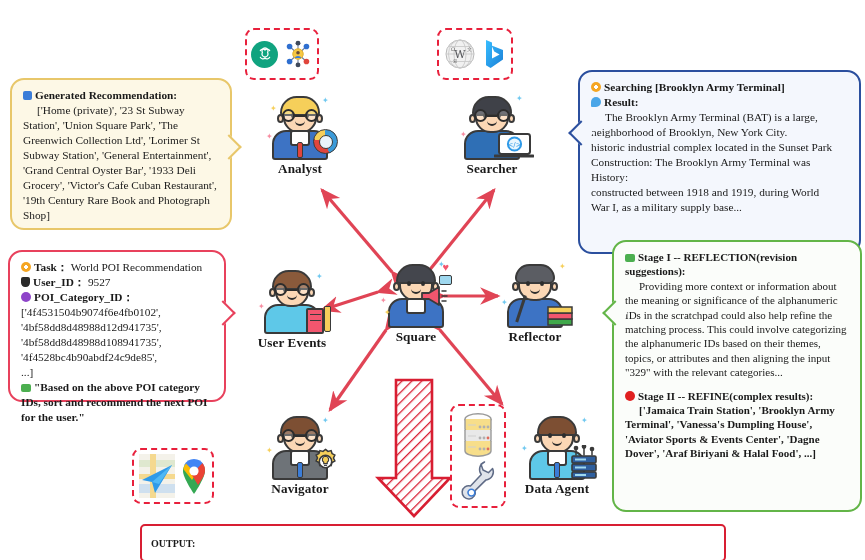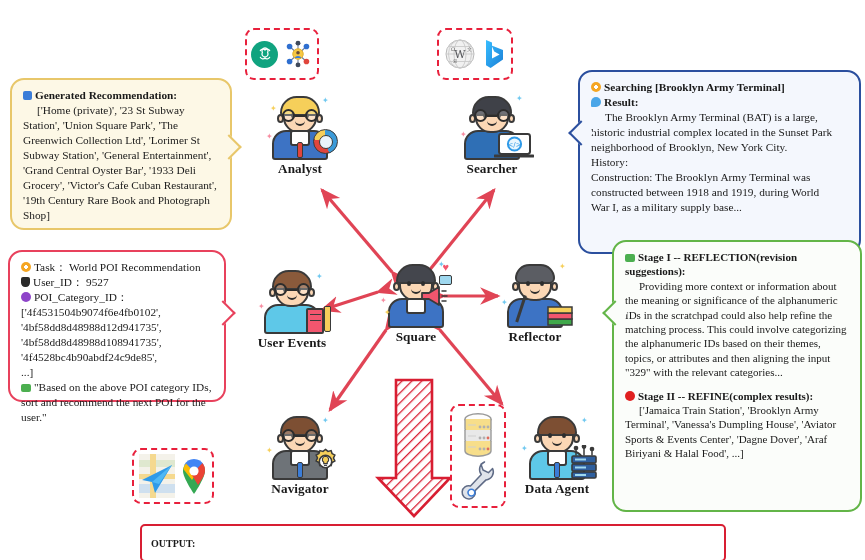--- a/index.html
+++ b/index.html
@@ -19,21 +19,21 @@
     border-radius: 14px;
     padding: 8px 10px 8px 11px;
     font-size: 11.3px;
     line-height: 1.33;
     background: #fff;
     text-align: left;
   }
   .panel p { margin: 0; }
   .panel .hd { font-weight: bold; }
   .panel .indent { text-indent: 14px; }
-  .bold { font-weight: normal; }
+  .bold { font-weight: bold; }
 
   
   .tail {
     position:absolute; width:18px; height:18px;
     background:#fff; transform: rotate(45deg);
   }
 
   
   #p-rec {
     left: 10px; top: 78px; width: 222px; height: 152px;
@@ -556,24 +556,24 @@
 
   <div class="panel" id="p-search">
     <span class="tail"></span>
     <p class="hd">
       <span class="mk mk-gear"></span><span>Searching [Brooklyn Army Terminal]</span>
     </p>
     <p class="hd">
       <span class="mk mk-blue"></span><span>Result:</span>
     </p>
     <p class="indent">The Brooklyn Army Terminal (BAT) is a large,</p>
+    <p>neighborhood of Brooklyn, New York City.</p>
     <p>historic industrial complex located in the Sunset Park</p>
-    <p>neighborhood of Brooklyn, New York City.</p>
+    <p>Construction: The Brooklyn Army Terminal was</p>
     <p>History:</p>
-    <p>Construction: The Brooklyn Army Terminal was</p>
     <p>constructed between 1918 and 1919, during World</p>
     <p>War I, as a military supply base...</p>
   </div>
 
   <div class="panel" id="p-reflect">
     <span class="tail"></span>
     <p class="hd">
       <span class="mk mk-green"></span><span>Stage I -- REFLECTION(revision suggestions):</span>
     </p>
     <p class="indent">Providing more context or information about the meaning or significance of the alphanumeric IDs in the scratchpad could also help refine the matching process. This could involve categorizing the alphanumeric IDs based on their themes, topics, or attributes and then aligning the input "329" with the relevant categories...</p>

